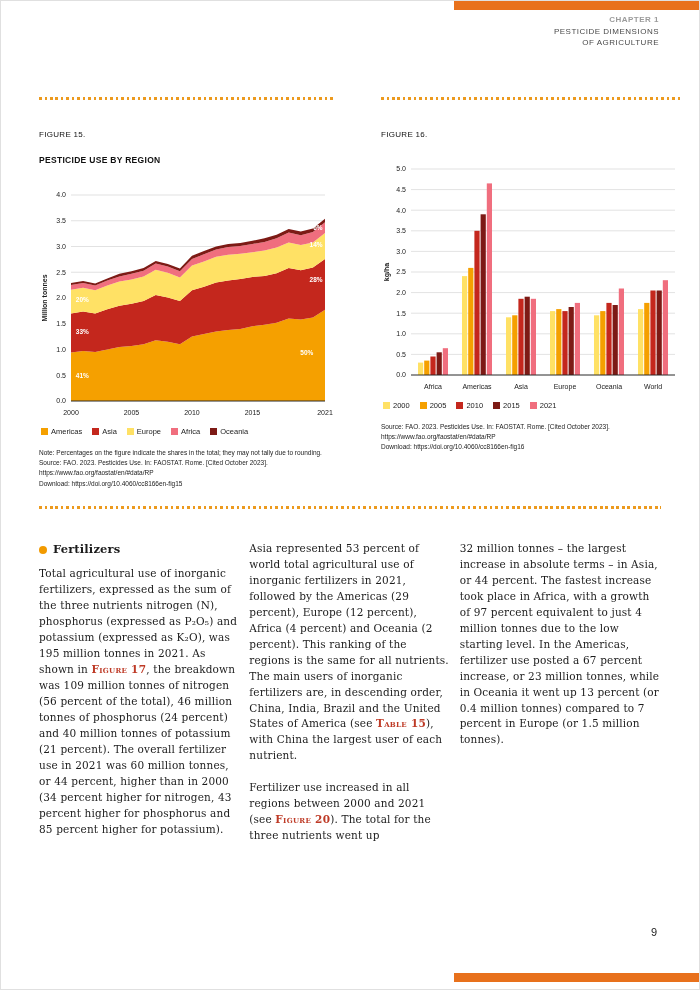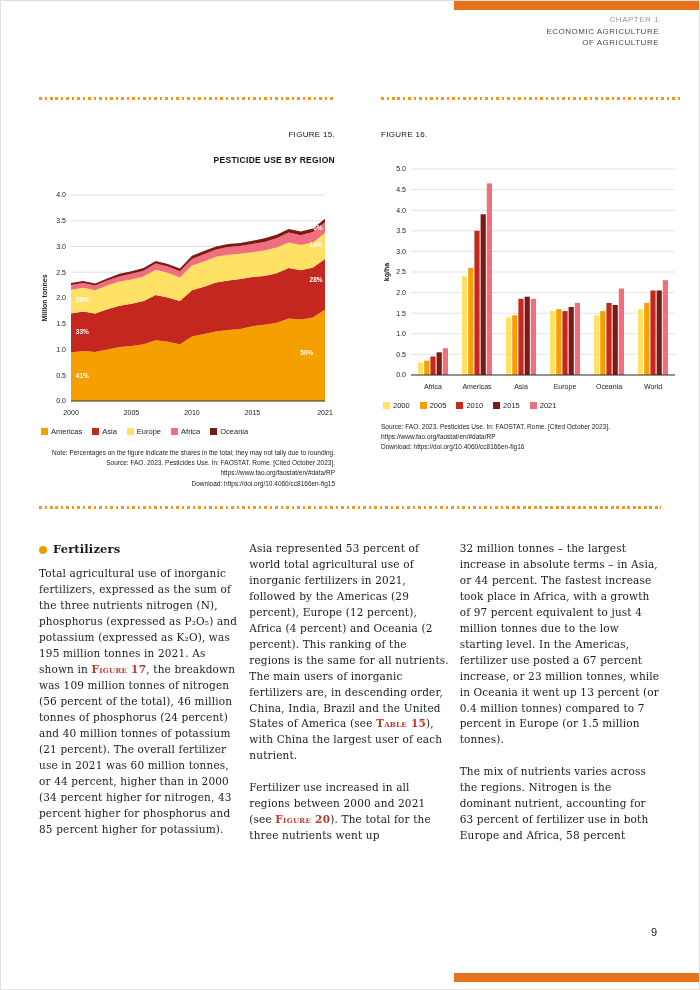--- a/index.html
+++ b/index.html
@@ -10,25 +10,25 @@
     font-family: "Liberation Sans", sans-serif;
     color: #1a1a1a;
     overflow: hidden;
     border: 1px solid #e0e0e0;
     box-sizing: border-box;
   }
   .top-bar { position:absolute; top:0; right:0; width:245px; height:9px; background:#E8711C; }
   .bottom-bar { position:absolute; bottom:7px; right:0; width:245px; height:9px; background:#E8711C; }
 
   .header { position:absolute; top:13px; right:40px; text-align:right; font-size:8px; letter-spacing:.5px; line-height:1.45; }
-  .header .chapter { color:#9b9b9b; }
+  .header .chapter { color:#9b9b9b;font-weight:bold; }
   .header .hline { color:#4a4a4a; }
 
   .figure-col { position:absolute; top:96px; }
-  .figure-col.left { left:38px; width:296px;text-align:right; }
+  .figure-col.left { left:38px; width:296px; }
   .figure-col.right { left:380px; width:300px; }
 
   .dotline, .separator {
     height:2.5px;
     background-image: repeating-linear-gradient(90deg,#EC9A1E 0,#EC9A1E 2.5px,transparent 2.5px,transparent 5.5px);
   }
   .separator { position:absolute; top:505px; left:38px; width:622px; }
 
   .fig-head { margin-top:30px; }
   .fig-label { font-size:8px; letter-spacing:.3px; color:#111; }
@@ -62,21 +62,21 @@
 </style>
 </head>
 <body>
 
 <div class="page">
 
   <div class="top-bar" style="background: rgb(232, 113, 28);"></div>
 
   <div class="header">
     <div class="chapter">CHAPTER 1</div>
-    <div class="hline">ECONOMIC AGRICULTURE</div>
+    <div class="hline">PESTICIDE DIMENSIONS</div>
     <div class="hline">OF AGRICULTURE</div>
   </div>
 
   <section class="figure-col left">
     <div class="dotline" style="background-image: repeating-linear-gradient(90deg, rgb(236, 154, 30) 0px, rgb(236, 154, 30) 2.5px, transparent 2.5px, transparent 5.5px);"></div>
     <div class="fig-head">
       <div class="fig-label">FIGURE 15.</div>
       <div class="fig-title">PESTICIDE USE BY REGION</div>
     </div>
     <svg class="chart" width="296" height="234">
@@ -258,21 +258,20 @@
     </div>
     <div class="body-col">
       <div class="paras">
           <p>Asia represented 53 percent of world total agricultural use of inorganic fertilizers in 2021, followed by the Americas (29 percent), Europe (12 percent), Africa (4 percent) and Oceania (2 percent). This ranking of the regions is the same for all nutrients. The main users of inorganic fertilizers are, in descending order, China, India, Brazil and the United States of America (see <span class="xref">Table 15</span>), with China the largest user of each nutrient.</p>
           <p>Fertilizer use increased in all regions between 2000 and 2021 (see <span class="xref">Figure 20</span>). The total for the three nutrients went up</p>
         </div>
     </div>
     <div class="body-col">
       <div class="paras">
           <p>32 million tonnes – the largest increase in absolute terms – in Asia, or 44 percent. The fastest increase took place in Africa, with a growth of 97 percent equivalent to just 4 million tonnes due to the low starting level. In the Americas, fertilizer use posted a 67 percent increase, or 23 million tonnes, while in Oceania it went up 13 percent (or 0.4 million tonnes) compared to 7 percent in Europe (or 1.5 million tonnes).</p>
-          <p>The mix of nutrients varies across the regions. Nitrogen is the dominant nutrient, accounting for 63 percent of fertilizer use in both Europe and Africa, 58 percent</p>
         </div>
     </div>
   </section>
 
   <div class="page-number">9</div>
   <div class="bottom-bar" style="background: rgb(232, 113, 28);"></div>
 
 </div>
 
 </body></html>

